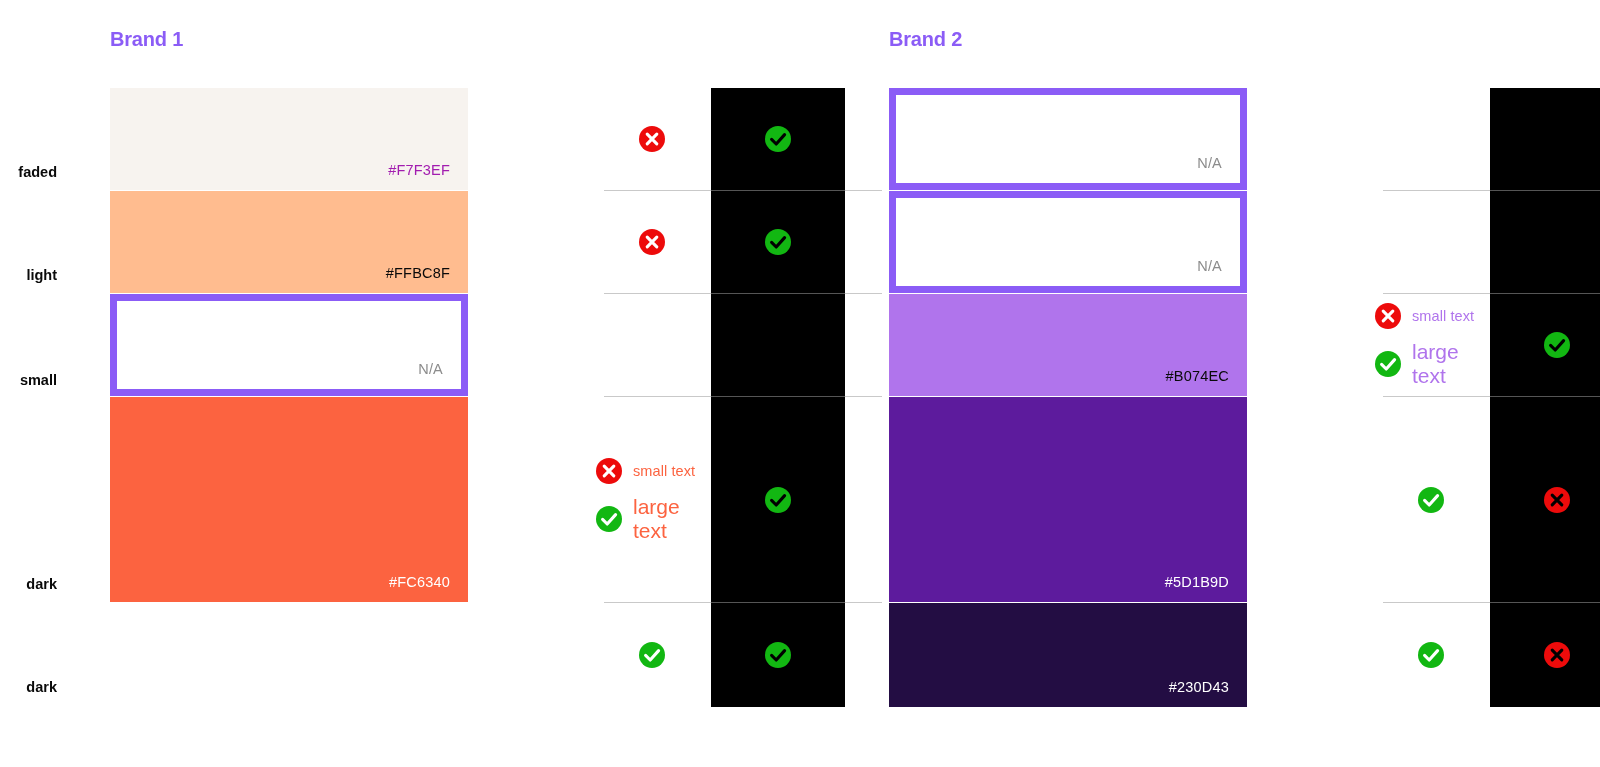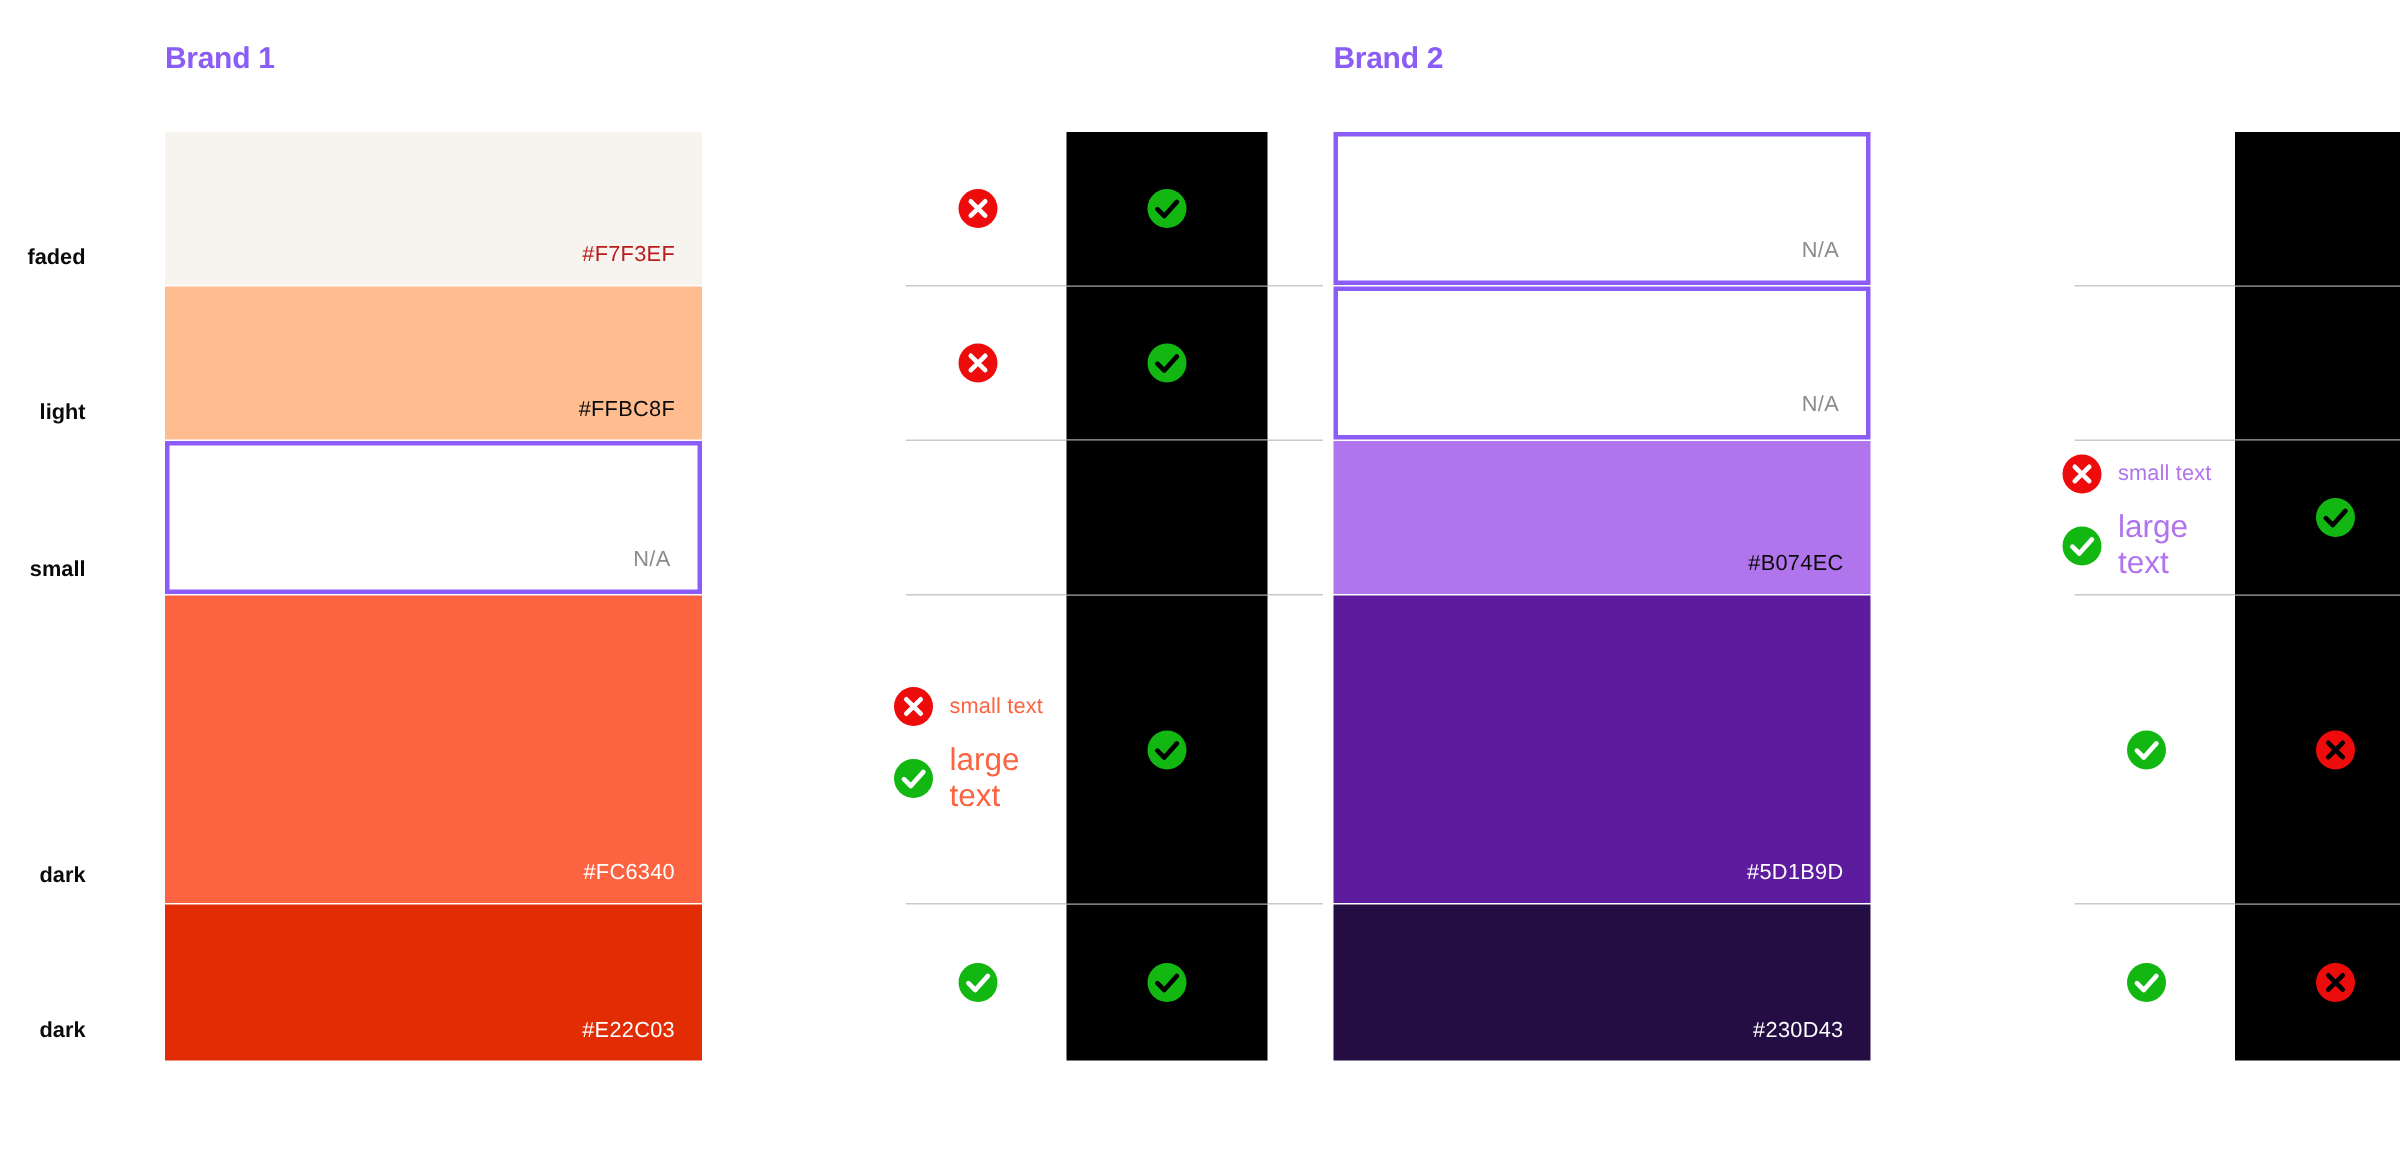--- a/index.html
+++ b/index.html
@@ -42,21 +42,21 @@
   
   .swatch {
     position: absolute;
     left: 0;
     top: 0;
     height: 100%;
     display: flex;
     align-items: flex-end;
     justify-content: flex-end;
   }
-  .swatch.empty { border: 3px solid #8b5cf6; background: #ffffff; }
+  .swatch.empty { border: 7px solid #8b5cf6; background: #ffffff; }
   .swatch-label {
     font-size: 14.5px;
     letter-spacing: 0.2px;
     padding: 0 18px 12px 0;
     white-space: nowrap;
   }
   .swatch-label.na { color: #8c8c8c; }
 
   
   .test-cell {
@@ -105,21 +105,21 @@
       <div class="row-label" style="left: 0px; width: 57px; top: 164px;">faded</div>
       <div class="row-label" style="left: 0px; width: 57px; top: 267px;">light</div>
       <div class="row-label" style="left: 0px; width: 57px; top: 372px;">small</div>
       <div class="row-label" style="left: 0px; width: 57px; top: 576px;">dark</div>
       <div class="row-label" style="left: 0px; width: 57px; top: 679px;">dark</div>
     </div>
 
   <div class="grid-group" id="group-0" style="left: 110px; width: 735px; height: 619px;">
       <div class="grid-row" style="top: 0px; height: 102px; width: 735px;">
         <div class="swatch" style="width: 358px; background: rgb(247, 243, 239);">
-          <span class="swatch-label" style="color: #b91c1c;">#F7F3EF</span>
+          <span class="swatch-label" style="color: #a21caf;">#F7F3EF</span>
         </div>
         <div class="test-cell on-white" style="left: 483px; width: 118px;">
           <svg viewBox="0 0 28 28" class="icon sm">
             <circle cx="14" cy="14" r="13" fill="#ED0B0B"></circle>
             <path d="M9.2 9.2 L18.8 18.8 M18.8 9.2 L9.2 18.8" fill="none" stroke="#ffffff" stroke-width="3.1" stroke-linecap="round"></path>
           </svg>
         </div>
         <div class="test-cell on-black" style="left: 601px; width: 134px;">
           <svg viewBox="0 0 28 28" class="icon sm">
             <circle cx="14" cy="14" r="13" fill="#12B712"></circle>
@@ -174,23 +174,20 @@
           </div>
         </div>
         <div class="test-cell on-black" style="left: 601px; width: 134px;">
           <svg viewBox="0 0 28 28" class="icon sm">
             <circle cx="14" cy="14" r="13" fill="#12B712"></circle>
             <path d="M7.6 14.4 L12.2 19 L20.6 9.6" fill="none" stroke="#000000" stroke-width="3.1" stroke-linecap="round" stroke-linejoin="round"></path>
           </svg>
         </div>
       </div>
       <div class="grid-row" style="top: 515px; height: 104px; width: 735px;">
-        <div class="swatch" style="width: 358px; background: rgb(226, 44, 3);">
-          <span class="swatch-label" style="color: rgb(255, 255, 255);">#E22C03</span>
-        </div>
         <div class="test-cell on-white" style="left: 483px; width: 118px;">
           <svg viewBox="0 0 28 28" class="icon sm">
             <circle cx="14" cy="14" r="13" fill="#12B712"></circle>
             <path d="M7.6 14.4 L12.2 19 L20.6 9.6" fill="none" stroke="#ffffff" stroke-width="3.1" stroke-linecap="round" stroke-linejoin="round"></path>
           </svg>
         </div>
         <div class="test-cell on-black" style="left: 601px; width: 134px;">
           <svg viewBox="0 0 28 28" class="icon sm">
             <circle cx="14" cy="14" r="13" fill="#12B712"></circle>
             <path d="M7.6 14.4 L12.2 19 L20.6 9.6" fill="none" stroke="#000000" stroke-width="3.1" stroke-linecap="round" stroke-linejoin="round"></path>

